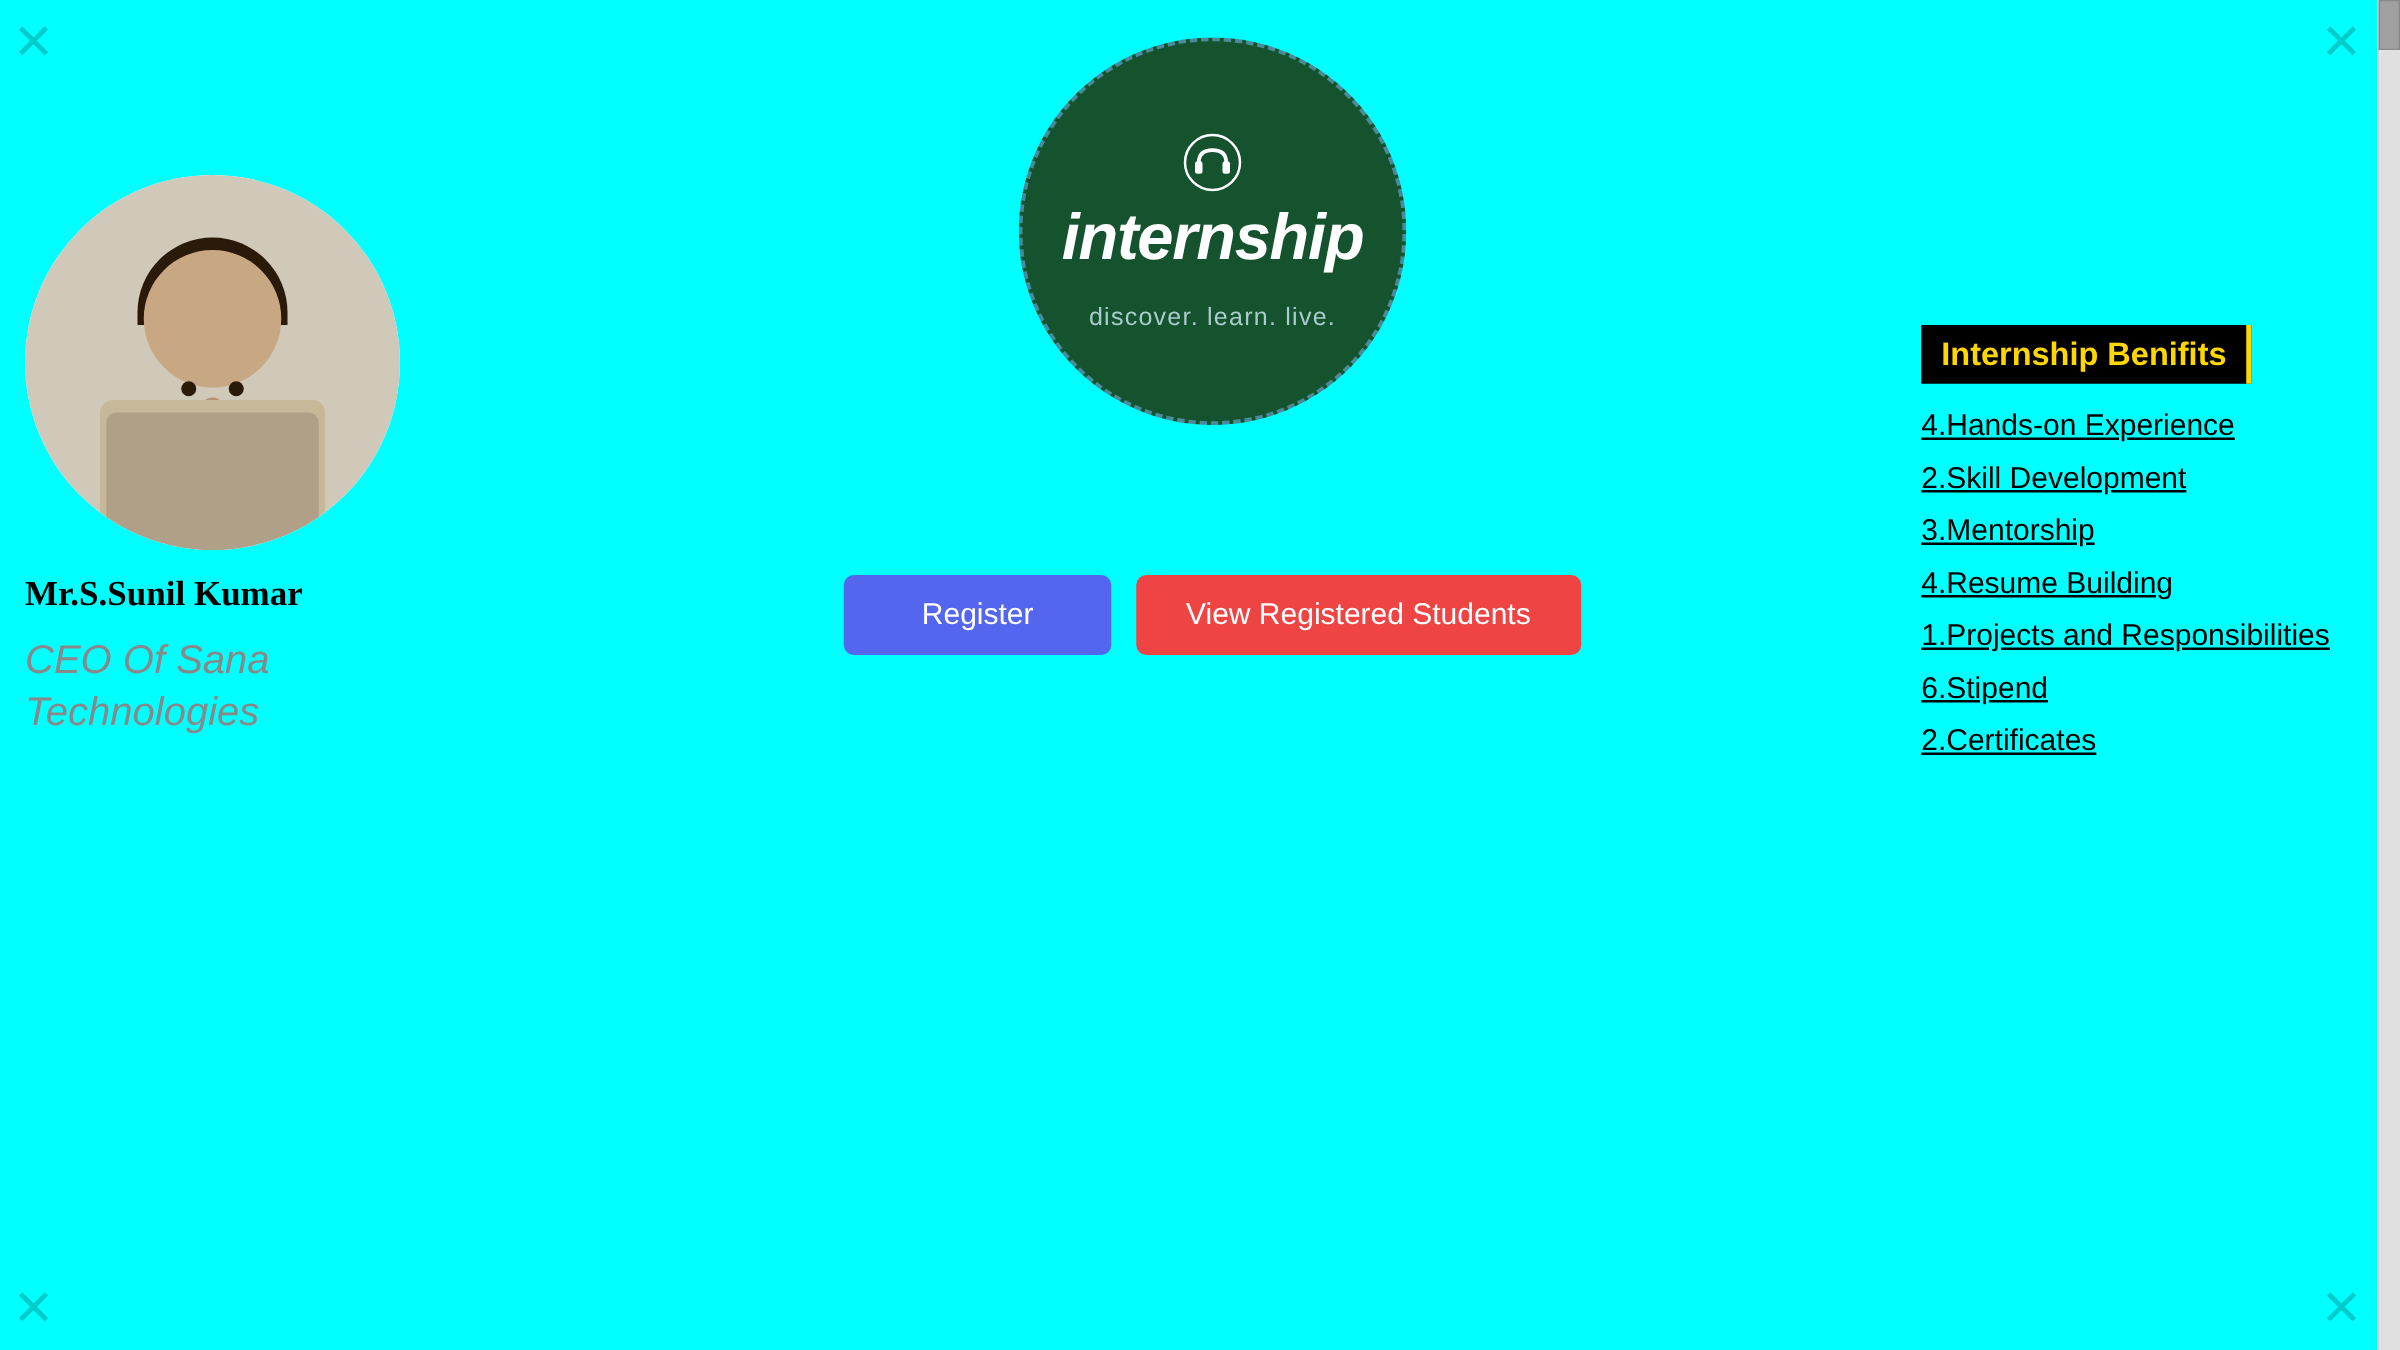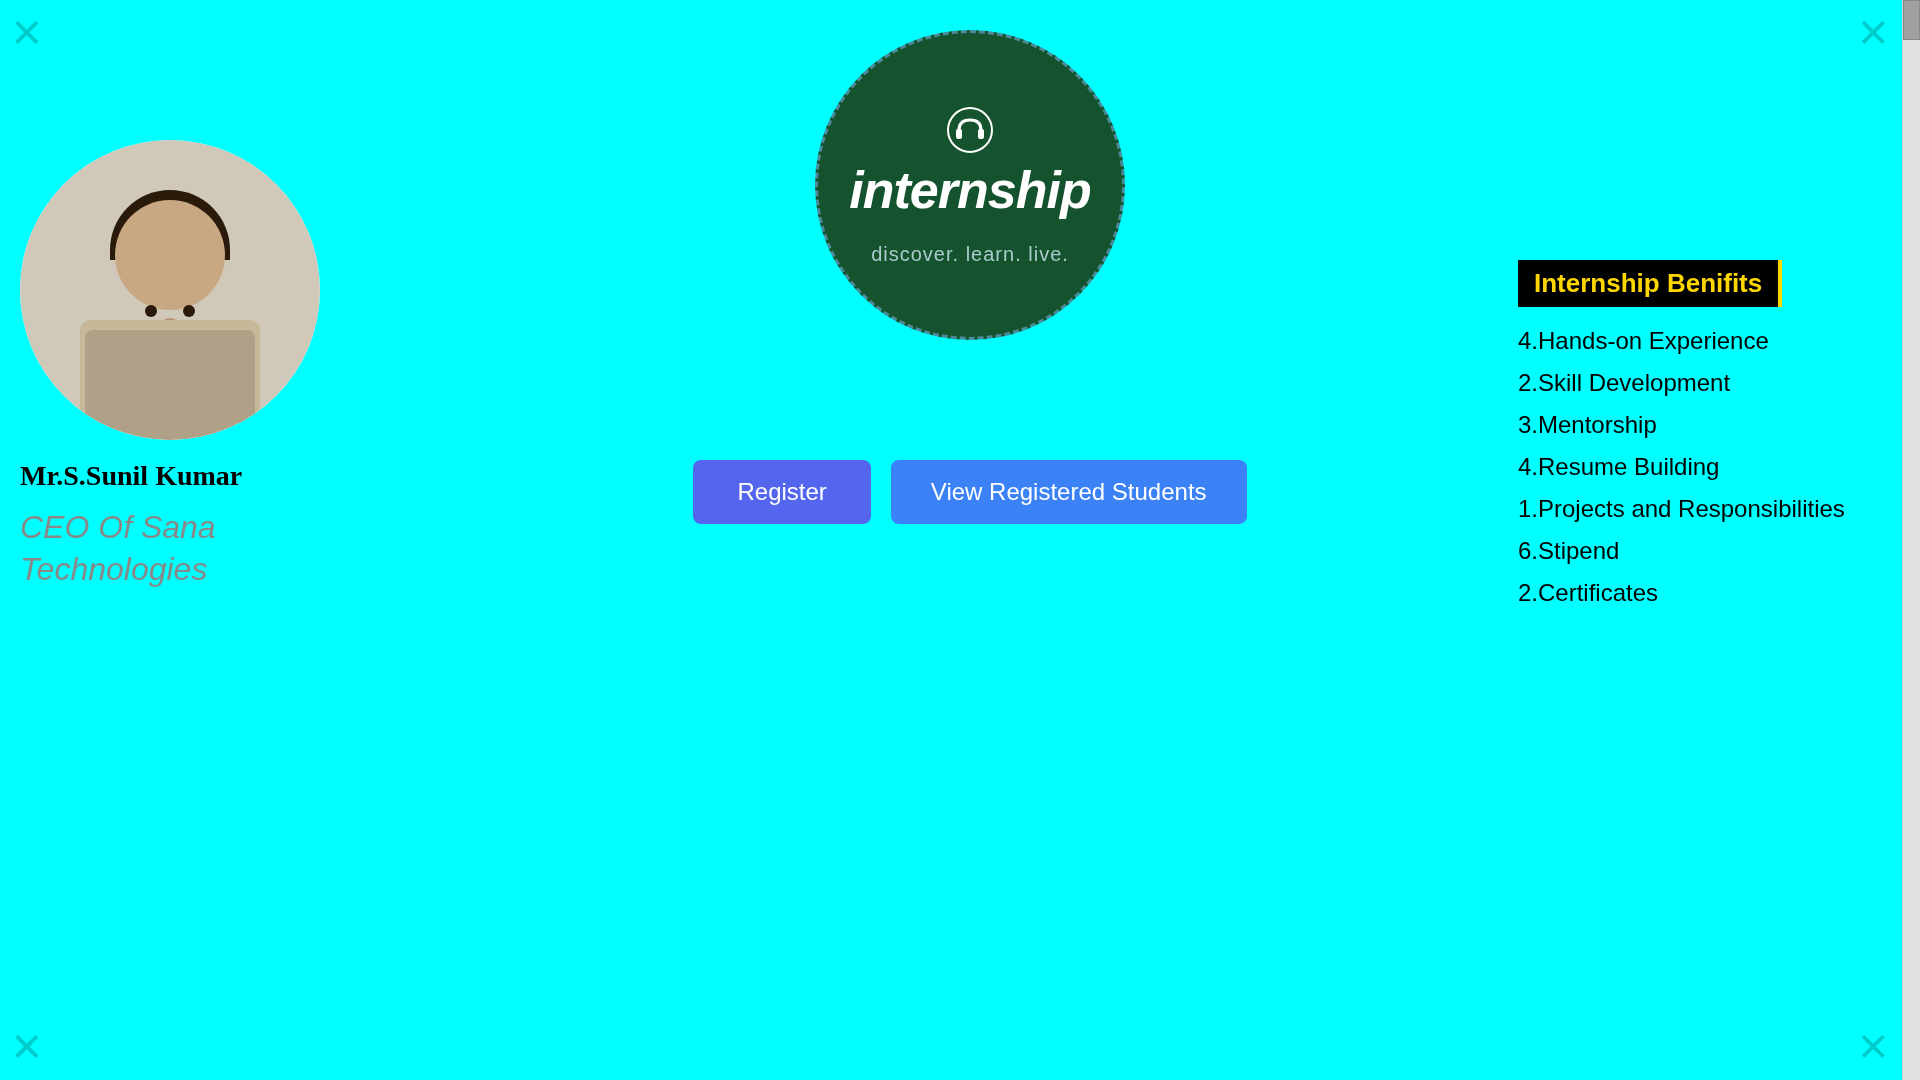--- a/index.html
+++ b/index.html
@@ -222,50 +222,51 @@
       display: flex;
       gap: 20px;
       margin-bottom: 25px;
     }
 
     .btn-register {
       background-color: #5566ee;
       color: white;
       border: none;
       border-radius: 8px;
-      padding: 18px 44px;
+      padding: 18px 62px;
       font-size: 24px;
       cursor: pointer;
       font-weight: 500;
     }
 
     .btn-view {
-      background-color: #3b82f6;
+      background-color: #ef4444;
       color: white;
       border: none;
       border-radius: 8px;
       padding: 18px 40px;
       font-size: 24px;
       cursor: pointer;
       font-weight: 500;
     }
 
     .tagline-text {
       font-size: 28px;
       font-style: italic;
       color: #000000;
       font-weight: 600;
     }
 
     
     .benefits-section {
       position: absolute;
-      right: 52px;
+      right: 33px;
       top: 260px;
       width: 350px;
+      text-decoration: underline;
     }
 
     .benefits-title {
       background-color: #000000;
       color: #FFD700;
       font-size: 26px;
       font-weight: bold;
       padding: 8px 16px;
       margin-bottom: 20px;
       display: inline-block;

